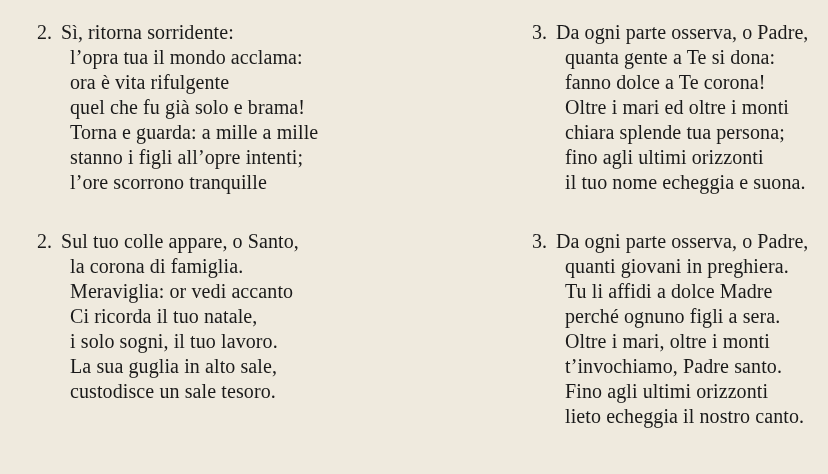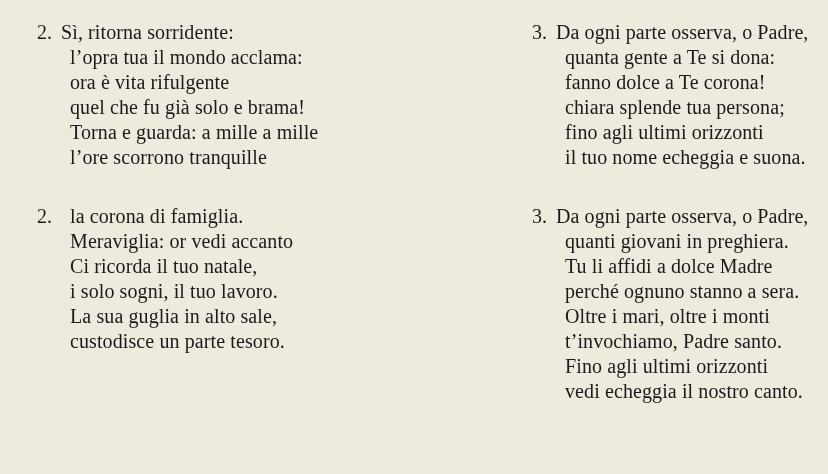--- a/index.html
+++ b/index.html
@@ -70,62 +70,65 @@
     <div class="col left">
 
       <div class="stanza first">
         <div class="num">2.</div>
         <div class="lines">
           <div class="line">Sì, ritorna sorridente:</div>
           <div class="line indent">l’opra tua il mondo acclama:</div>
           <div class="line indent">ora è vita rifulgente</div>
           <div class="line indent">quel che fu già solo e brama!</div>
           <div class="line indent">Torna e guarda: a mille a mille</div>
+          <div class="line indent">stanno i figli all’opre intenti;</div>
           <div class="line indent">l’ore scorrono tranquille</div>
         </div>
       </div>
 
       <div class="stanza second">
         <div class="num">2.</div>
         <div class="lines">
+          <div class="line">Sul tuo colle appare, o Santo,</div>
           <div class="line indent">la corona di famiglia.</div>
           <div class="line indent">Meraviglia: or vedi accanto</div>
           <div class="line indent">Ci ricorda il tuo natale,</div>
           <div class="line indent">i solo sogni, il tuo lavoro.</div>
           <div class="line indent">La sua guglia in alto sale,</div>
-          <div class="line indent">custodisce un parte tesoro.</div>
+          <div class="line indent">custodisce un sale tesoro.</div>
         </div>
       </div>
 
     </div>
 
     <div class="col right">
 
       <div class="stanza first">
         <div class="num">3.</div>
         <div class="lines">
           <div class="line">Da ogni parte osserva, o Padre,</div>
           <div class="line indent">quanta gente a Te si dona:</div>
           <div class="line indent">fanno dolce a Te corona!</div>
+          <div class="line indent">Oltre i mari ed oltre i monti</div>
           <div class="line indent">chiara splende tua persona;</div>
           <div class="line indent">fino agli ultimi orizzonti</div>
           <div class="line indent">il tuo nome echeggia e suona.</div>
         </div>
       </div>
 
       <div class="stanza second">
         <div class="num">3.</div>
         <div class="lines">
           <div class="line">Da ogni parte osserva, o Padre,</div>
           <div class="line indent">quanti giovani in preghiera.</div>
           <div class="line indent">Tu li affidi a dolce Madre</div>
-          <div class="line indent">perché ognuno stanno a sera.</div>
+          <div class="line indent">perché ognuno figli a sera.</div>
           <div class="line indent">Oltre i mari, oltre i monti</div>
           <div class="line indent">t’invochiamo, Padre santo.</div>
           <div class="line indent">Fino agli ultimi orizzonti</div>
-          <div class="line indent">vedi echeggia il nostro canto.</div>
+          <div class="line indent">lieto echeggia il nostro canto.</div>
         </div>
       </div>
 
     </div>
 
   </div>
 </div>
 
 </body></html>

